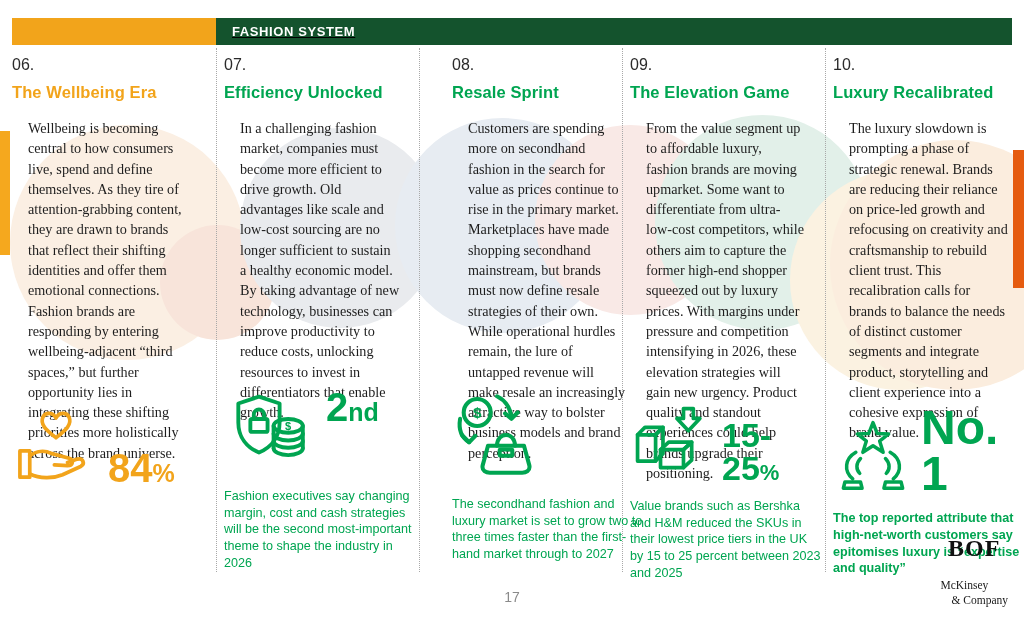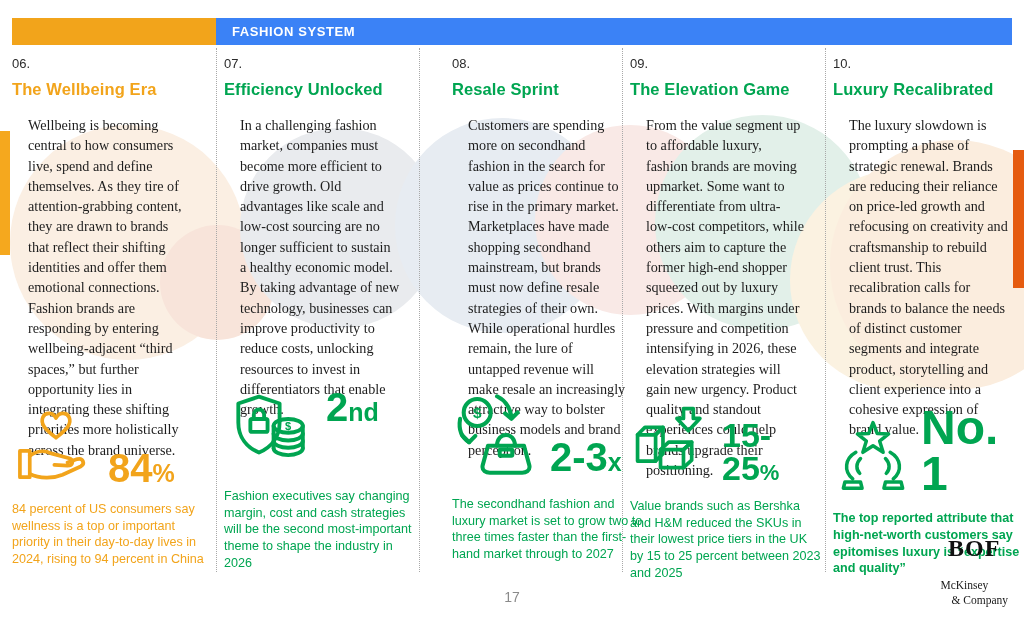--- a/index.html
+++ b/index.html
@@ -4,27 +4,27 @@
 <style>
   html,body{margin:0;padding:0;background:#fff;}
   .page{position:relative;width:1024px;height:617px;background:#ffffff;overflow:hidden;
         font-family:"Liberation Sans",sans-serif;}
   
   .deco{position:absolute;border-radius:50%;z-index:0;}
   .deco-bar{position:absolute;border-radius:0;z-index:0;}
   
   .header{position:absolute;top:18px;left:12px;right:12px;height:27px;display:flex;z-index:3;}
   .header-orange{width:204px;background:#F2A41B;}
-  .header-green{flex:1;background:#3b82f6;display:flex;align-items:center;}
+  .header-green{flex:1;background:#14532d;display:flex;align-items:center;text-decoration:underline;}
   .header-label{color:#ffffff;font-weight:bold;font-size:13px;letter-spacing:.6px;padding-left:16px;}
   
   .divider{position:absolute;top:48px;height:524px;width:0;border-left:1px dotted #a8a8a8;z-index:1;}
   
   .col{position:absolute;top:56px;width:192px;height:514px;z-index:2;}
-  .col-number{font-size:13px;color:#2b2b2b;margin:0 0 9px 0;}
+  .col-number{font-size:16px;color:#2b2b2b;margin:0 0 9px 0;}
   .col-title{font-size:16.5px;font-weight:bold;margin:0 0 10px 0;letter-spacing:.1px;}
   .col-body{font-family:"Liberation Serif",serif;font-size:14.2px;line-height:1.43;color:#1d1d1d;margin:16px;}
   .stat{position:absolute;left:0;right:0;}
   .stat-row{display:flex;gap:8px;}
   .stat-row.v-center{align-items:flex-end;}
   .stat-row.v-top{align-items:flex-start;}
   .stat-row.v-bottom{align-items:flex-end;}
   .stat-num{font-weight:bold;line-height:.95;white-space:pre-line;}
   .stat-main{font-size:40px;}
   .stat-sub{font-size:25px;}
@@ -78,21 +78,20 @@
         <span class="icon" style="color: rgb(242, 164, 27);">
           <svg width="88" height="82" viewBox="0 0 100 100" fill="none" stroke="currentColor" stroke-width="4.5" stroke-linecap="round" stroke-linejoin="round">
             <path d="M50 40 C39 31 30 24 34 15 C37 8 47 9 50 16 C53 9 63 8 66 15 C70 24 61 31 50 40 Z"></path>
             <path d="M6 56 h12 v32 H6 Z"></path>
             <path d="M18 62 C26 56 36 55 44 59 L66 65 C72 67 71 74 64 74 L48 73"></path>
             <path d="M18 84 C30 90 46 90 58 85 L80 75 C86 72 83 64 76 66 L64 70"></path>
           </svg>
         </span>
         <div class="stat-num" style="color: rgb(242, 164, 27);"><span class="stat-main">84</span><span class="stat-sub">%</span></div>
       </div>
-      <p class="caption" style="color: rgb(242, 164, 27);">84 percent of US consumers say wellness is a top or important priority in their day-to-day lives in 2024, rising to 94 percent in China</p>
     </div>
   </section>
 
   <section class="col" style="left:224px">
     <div class="col-number">07.</div>
     <h2 class="col-title" style="color: rgb(0, 165, 81);">Efficiency Unlocked</h2>
     <p class="col-body">In a challenging fashion market, companies must become more efficient to drive growth. Old advantages like scale and low-cost sourcing are no longer sufficient to sustain a healthy economic model. By taking advantage of new technology, businesses can improve productivity to reduce costs, unlocking resources to invest in differentiators that enable growth.</p>
     <div class="stat" style="top:332px">
       <div class="stat-row v-top">
         <span class="icon" style="color: rgb(0, 165, 81);">
@@ -126,21 +125,20 @@
             <text x="28" y="31" font-size="17" font-weight="bold" fill="currentColor" stroke="none" text-anchor="middle" font-family="Liberation Sans, sans-serif">$</text>
             <path d="M50 7 C60 12 65 20 66 31"></path>
             <path d="M59 26 L66 32 L73 25"></path>
             <path d="M9 32 C7 44 11 53 19 58"></path>
             <path d="M11 50 L19 58 L26 51"></path>
             <path d="M40 62 L80 62 L86 84 C87 90 82 92 78 92 L42 92 C38 92 33 90 34 84 Z"></path>
             <path d="M50 62 C50 46 70 46 70 62"></path>
             <rect x="53" y="66" width="14" height="7" rx="1"></rect>
           </svg>
         </span>
-        <div class="stat-num" style="margin-bottom: 6px; color: rgb(0, 165, 81);"><span class="stat-main">2-3</span><span class="stat-sub">x</span></div>
       </div>
       <p class="caption" style="color: rgb(0, 165, 81);">The secondhand fashion and luxury market is set to grow two to three times faster than the first-hand market through to 2027</p>
     </div>
   </section>
 
   <section class="col" style="left:630px">
     <div class="col-number">09.</div>
     <h2 class="col-title" style="color: rgb(0, 165, 81);">The Elevation Game</h2>
     <p class="col-body">From the value segment up to affordable luxury, fashion brands are moving upmarket. Some want to differentiate from ultra-low-cost competitors, while others aim to capture the former high-end shopper squeezed out by luxury prices. With margins under pressure and competition intensifying in 2026, these elevation strategies will gain new urgency. Product quality and standout experiences could help brands upgrade their positioning.</p>
     <div class="stat" style="top:346px">

